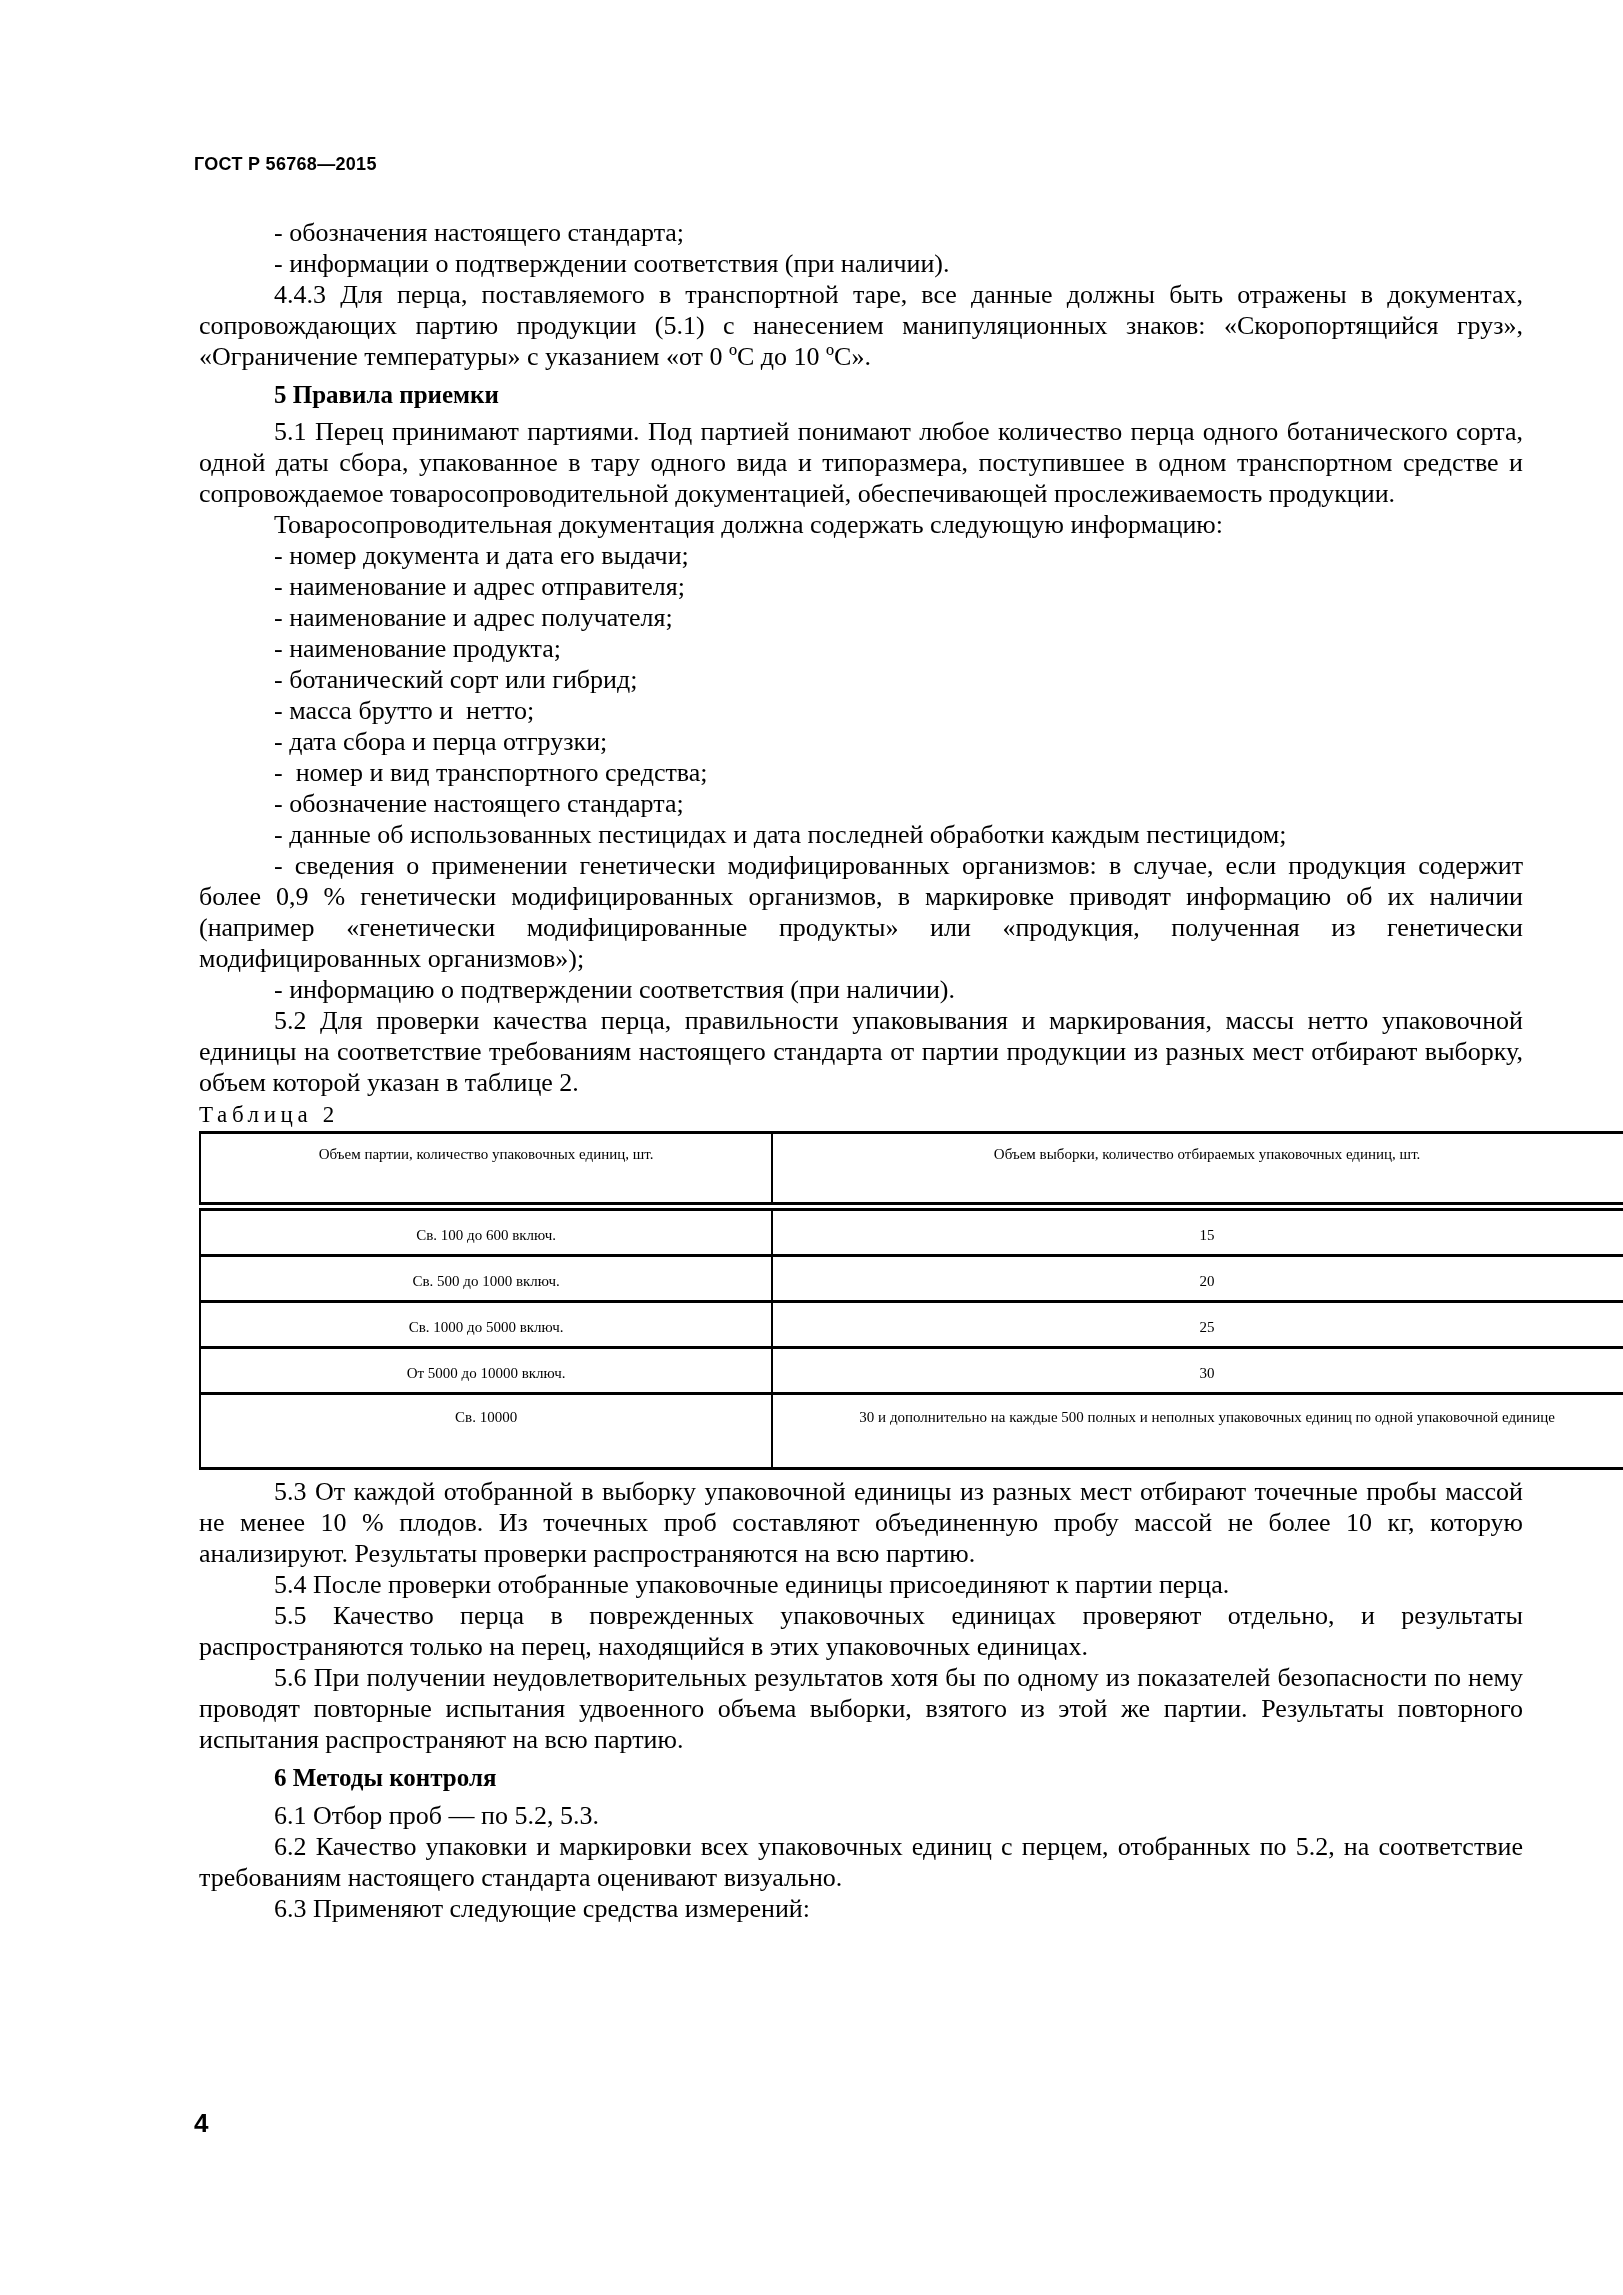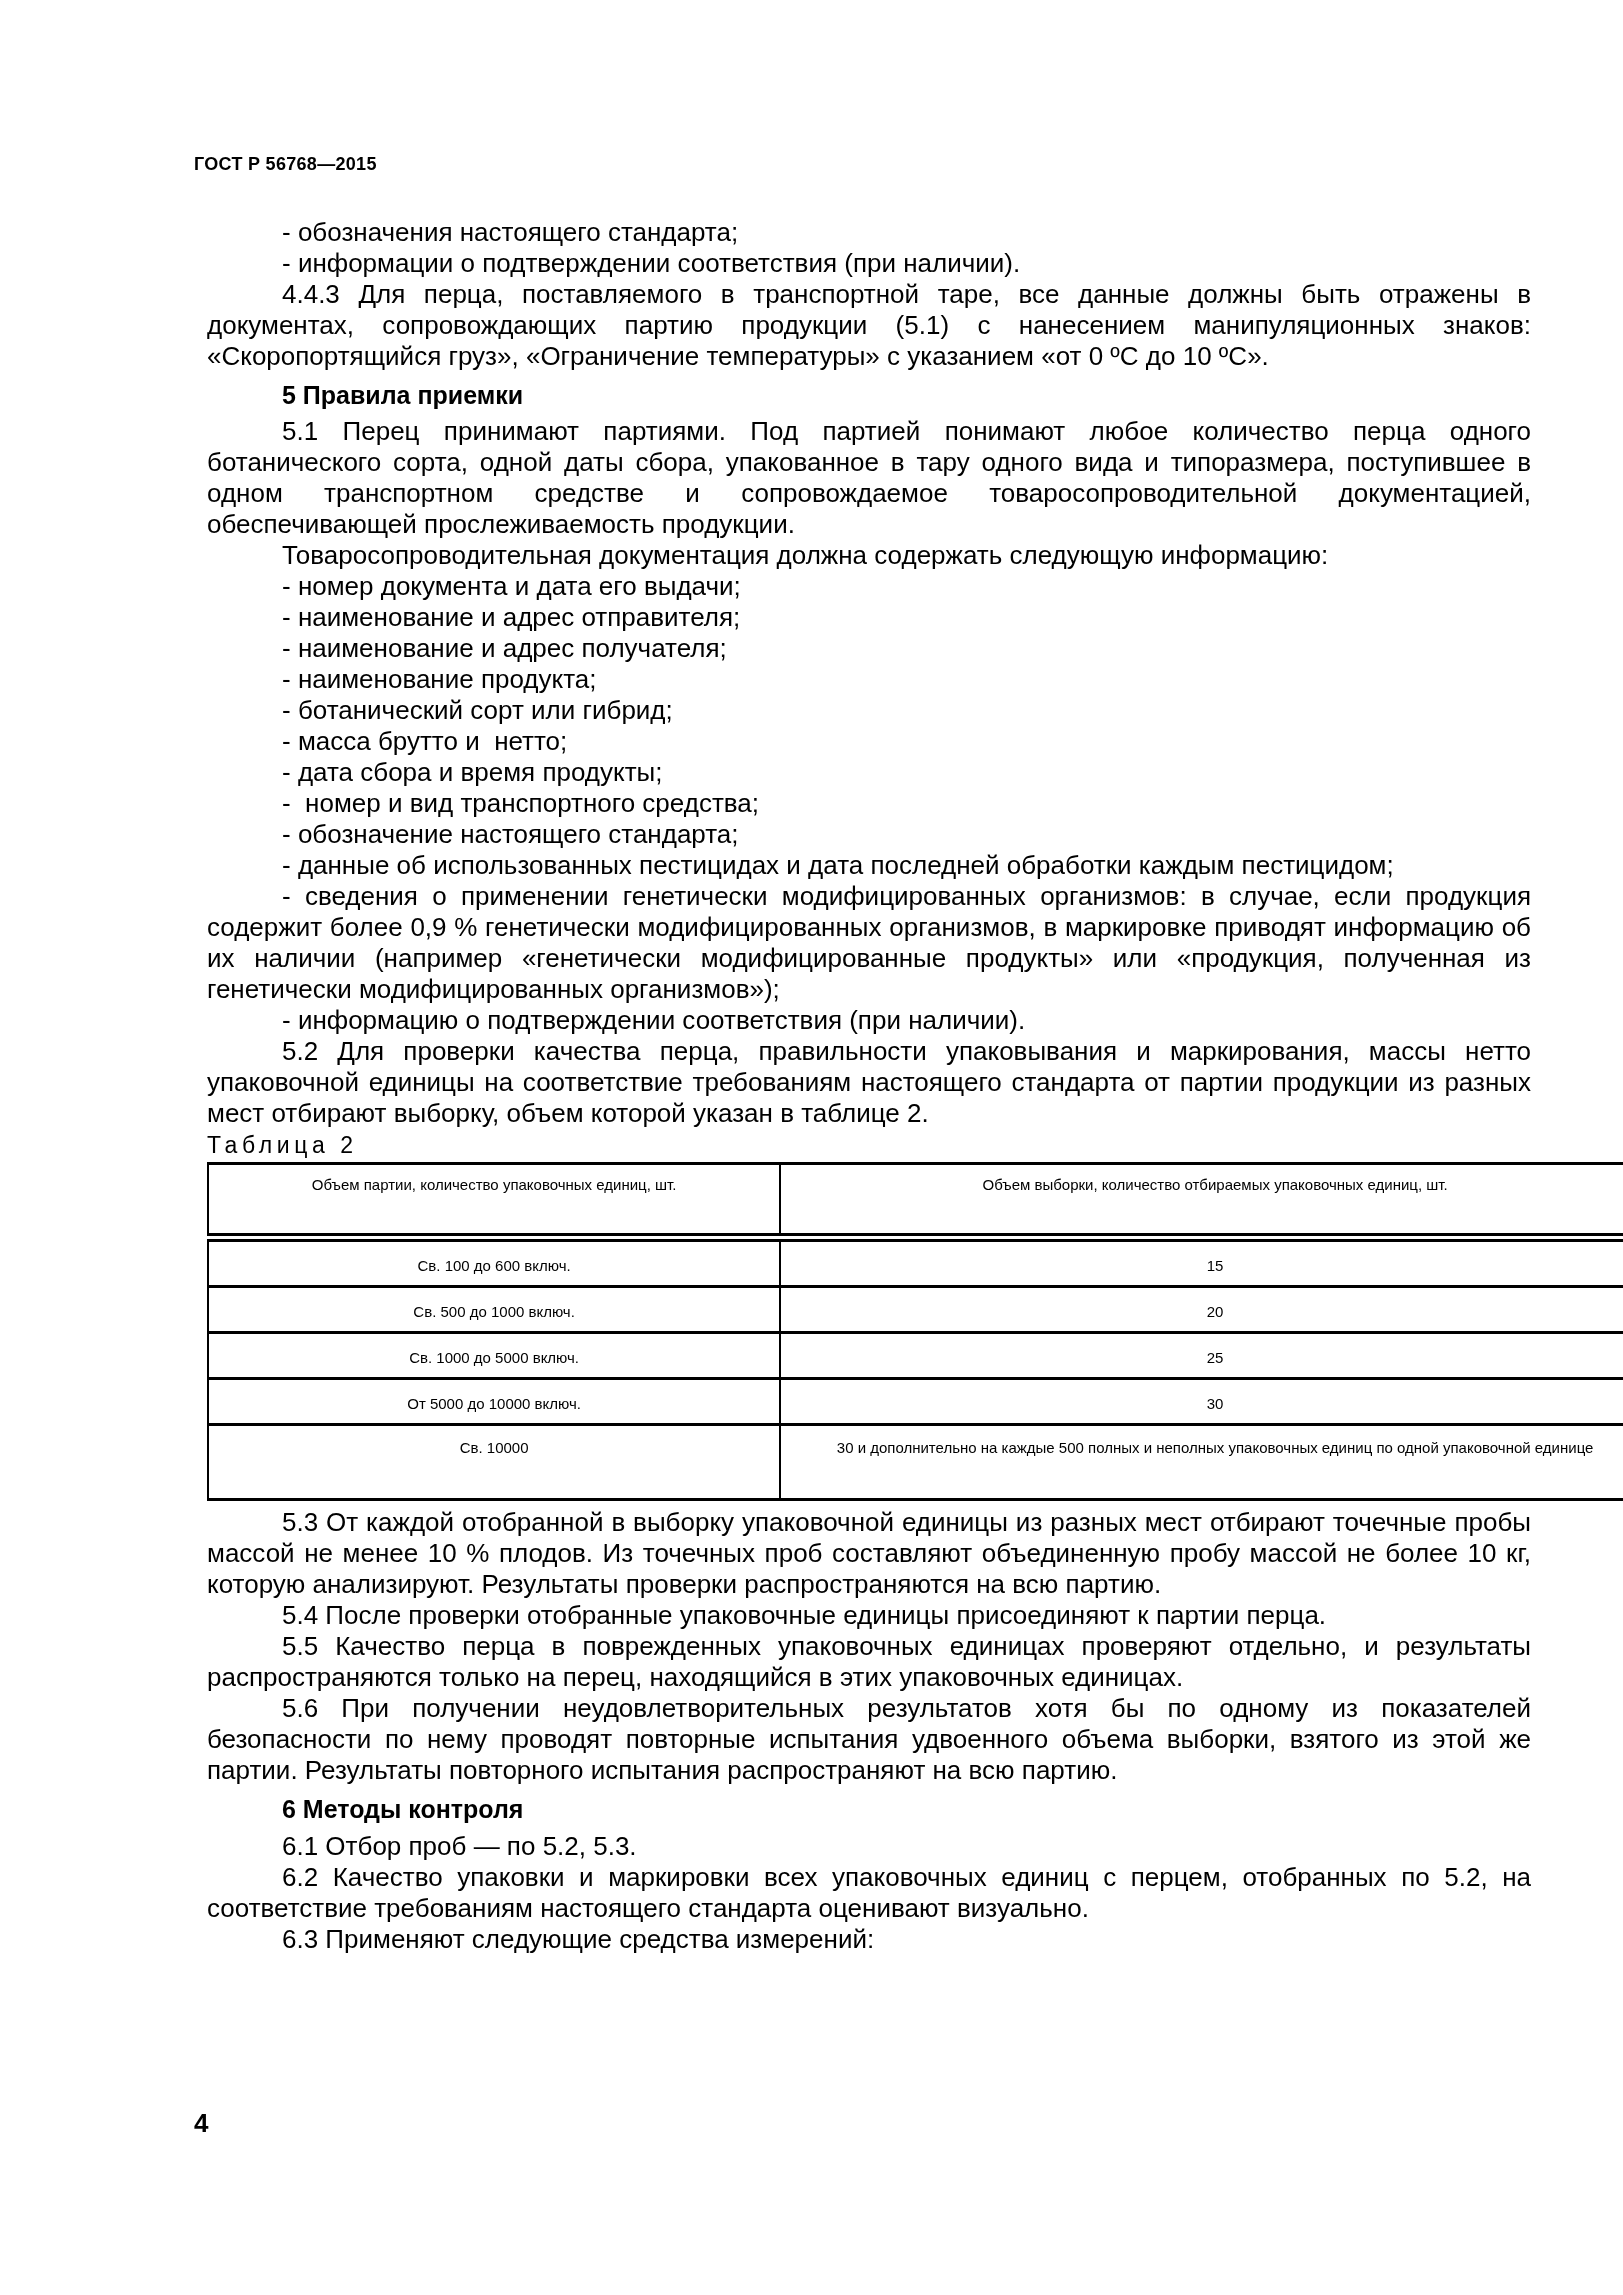--- a/index.html
+++ b/index.html
@@ -1,19 +1,19 @@
 <!DOCTYPE html>
 <html style="font-size:10.5px"><head>
 <meta charset="utf-8">
 <style>
   html, body { margin: 0; padding: 0; background: #ffffff; }
   body { width: 1623px; height: 2295px; position: relative; overflow: hidden; color: #000; font-family: "Liberation Sans", sans-serif; }
   .page { position: absolute; left: 194px; top: 0; width: 1324px; }
   .doc-header { position: absolute; left: 0; top: 154px; font-size: 18px; font-weight: bold; letter-spacing: 0.3px; }
-  .body { position: absolute; left: 13px; top: 217px; width: 1324px; font-size: 26px; line-height: 31px; }
+  .body { position: absolute; left: 5px; top: 217px; width: 1324px; font-size: 26px; line-height: 31px; font-family: Liberation Serif, serif; }
   .p { margin: 0; text-align: justify; text-align-last: left; }
   .ind { text-indent: 75px; }
   .li { margin: 0; padding-left: 75px; white-space: pre; }
   .h2 { margin: 3.9px 0 2.6px 0; padding-left: 75px; font-size: 25px; font-weight: bold; line-height: 38px; }
   .tcap { margin: 1.3px 0 2.6px 0; font-size: 23px; letter-spacing: 4.6px; line-height: 29px; }
   table.t2 { width: 1444px; border-collapse: collapse; font-size: 15px; line-height: 26px; margin: 0 0 6.5px 0; }
   table.t2 td, table.t2 th { text-align: center; font-weight: normal; vertical-align: top; border-left: 2px solid #000; border-right: 2px solid #000; }
   table.t2 td.c1, table.t2 th.c1 { width: 805px; border-left: 2px solid #000; }
   table.t2 td.c0, table.t2 th.c0 { width: 520px; border-right: 1.3px solid #000; }
   table.t2 thead th { border-top: 3.3px solid #000; padding: 6.5px 13px 5.2px 13px; height: 56px; border-bottom: 9.2px double #000; }
@@ -34,21 +34,21 @@
 
     <h2 class="h2">5 Правила приемки</h2>
     <p class="p ind">5.1 Перец принимают партиями. Под партией понимают любое количество перца одного ботанического сорта, одной даты сбора, упакованное в тару одного вида и типоразмера, поступившее в одном транспортном средстве и сопровождаемое товаросопроводительной документацией, обеспечивающей прослеживаемость продукции.</p>
     <p class="li">Товаросопроводительная документация должна содержать следующую информацию:</p>
     <p class="li">- номер документа и дата его выдачи;</p>
     <p class="li">- наименование и адрес отправителя;</p>
     <p class="li">- наименование и адрес получателя;</p>
     <p class="li">- наименование продукта;</p>
     <p class="li">- ботанический сорт или гибрид;</p>
     <p class="li">- масса брутто и  нетто;</p>
-    <p class="li">- дата сбора и время продукты;</p>
+    <p class="li">- дата сбора и перца отгрузки;</p>
     <p class="li">-  номер и вид транспортного средства;</p>
     <p class="li">- обозначение настоящего стандарта;</p>
     <p class="li">- данные об использованных пестицидах и дата последней обработки каждым пестицидом;</p>
     <p class="p ind">- сведения о применении генетически модифицированных организмов: в случае, если продукция содержит более 0,9 % генетически модифицированных организмов, в маркировке приводят информацию об их наличии (например «генетически модифицированные продукты» или «продукция, полученная из генетически модифицированных организмов»);</p>
     <p class="li">- информацию о подтверждении соответствия (при наличии).</p>
     <p class="p ind">5.2 Для проверки качества перца, правильности упаковывания и маркирования, массы нетто упаковочной единицы на соответствие требованиям настоящего стандарта от партии продукции из разных мест отбирают выборку, объем которой указан в таблице 2.</p>
 
     <p class="tcap">Таблица 2</p>
     <table class="t2">
       <thead>

